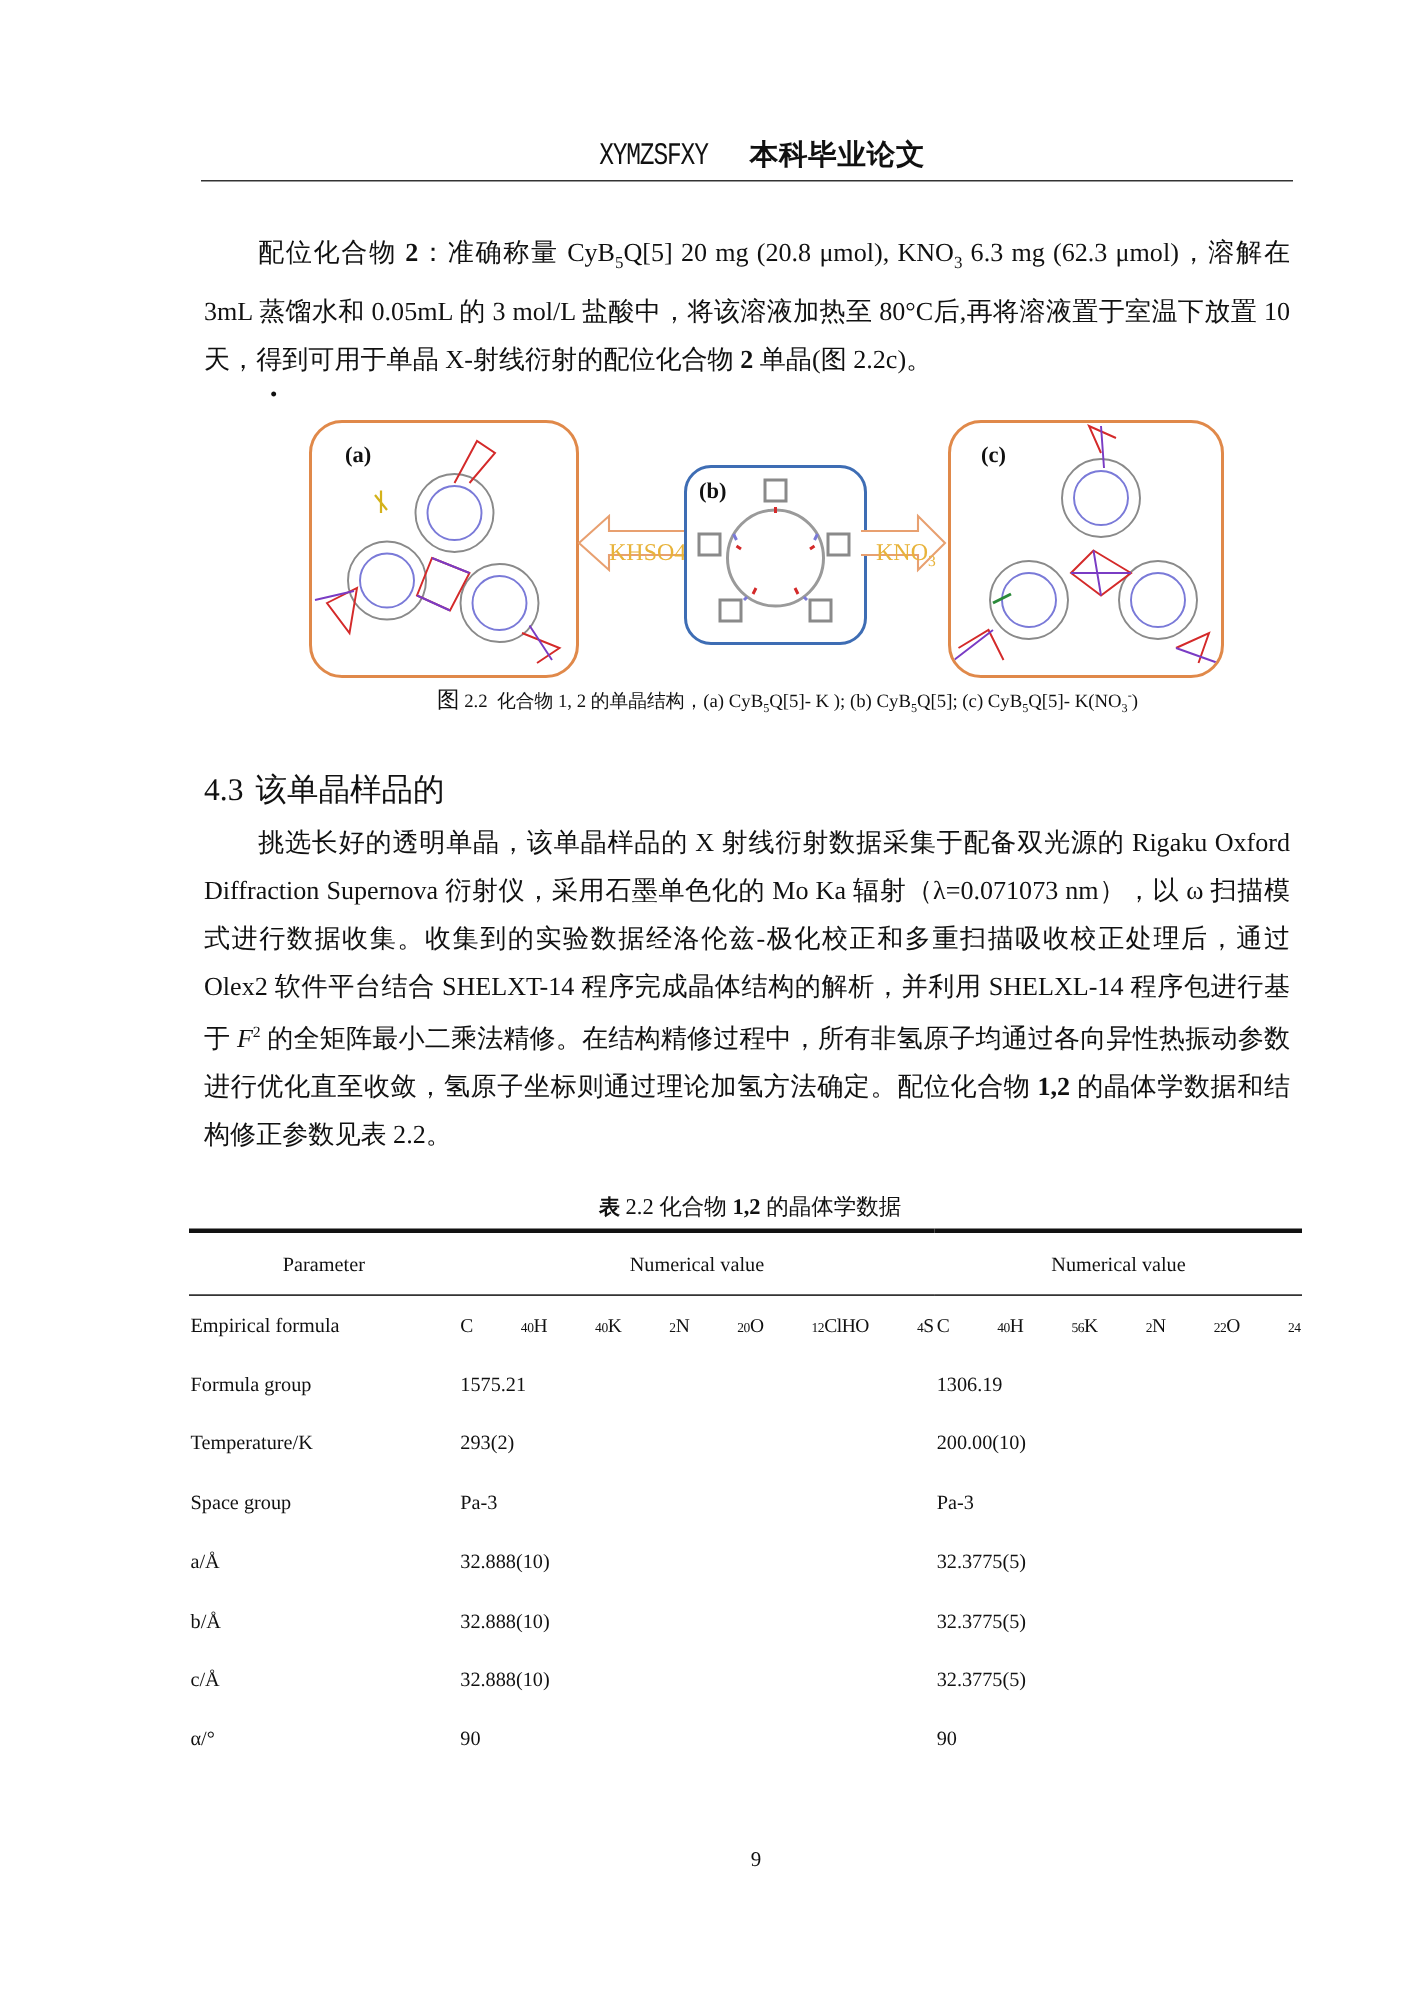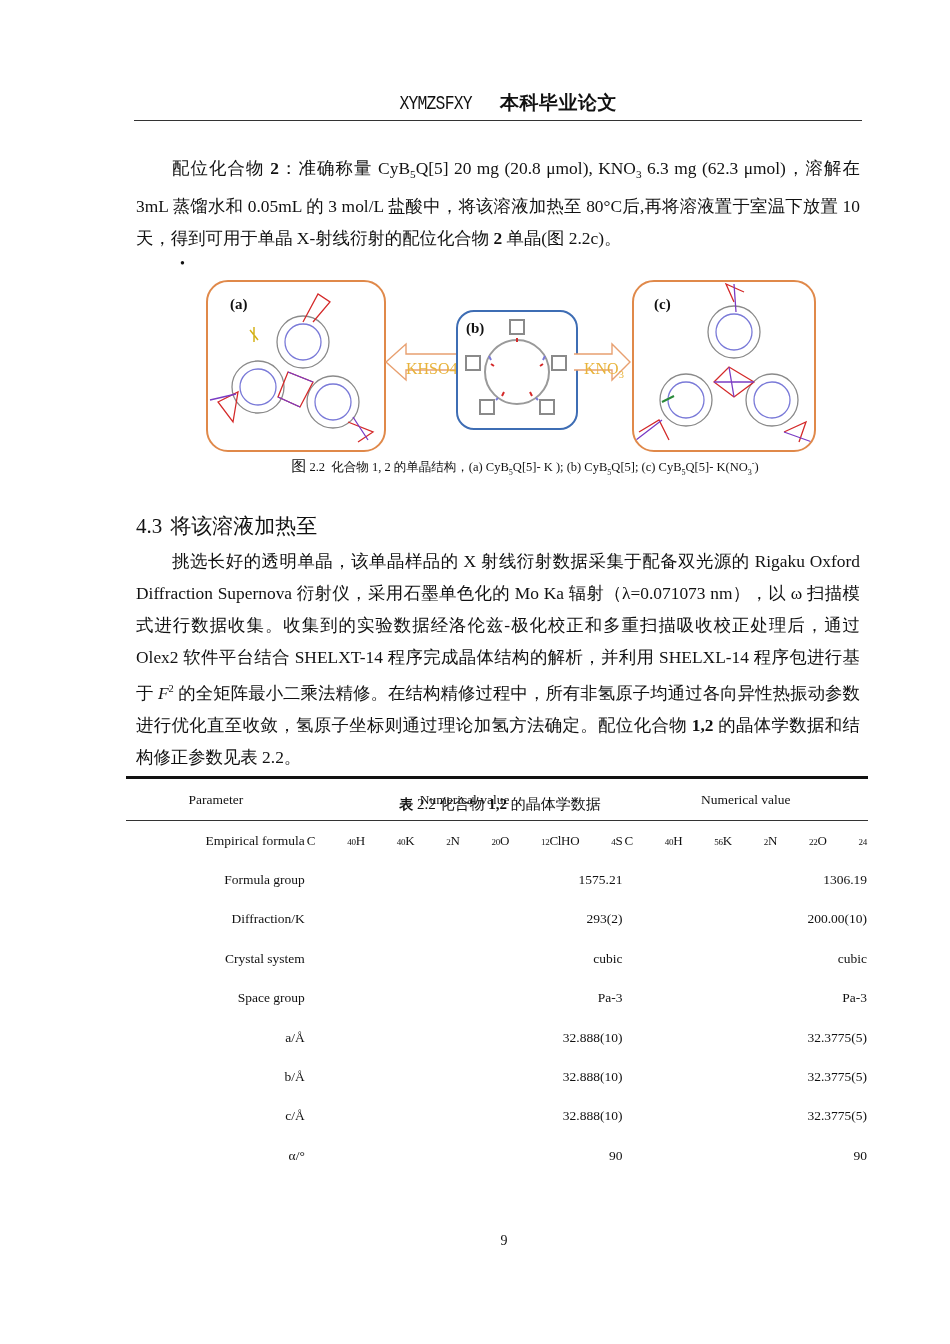--- a/index.html
+++ b/index.html
@@ -15,23 +15,23 @@
   .panel { position: absolute; border: 2.5px solid #e0894a; border-radius: 22px; background: #fff; overflow: hidden; }
   .panel-b { border-color: #3e6db4; border-radius: 18px; }
   .panel-label { position: absolute; font-weight: bold; font-size: 15px; font-family: "Liberation Serif", serif; }
   .arrow { position: absolute; }
   .arrow-text { position: absolute; font-size: 16px; color: #e8b33a; font-family: "Liberation Serif", serif; }
   .fig-caption { position: absolute; top: 457px; left: 0; width: 1050px; text-align: center; font-size: 12.5px; }
   .section-heading { position: absolute; top: 512px; left: 136px; font-size: 21px; font-family: "DejaVu Sans", sans-serif; }
   .section-heading .num { font-family: "Liberation Serif", serif; font-size: 21px; margin-right: 8px; }
   .table-caption { position: absolute; top: 795px; left: 0; width: 1000px; text-align: center; font-size: 15px; }
   .table-caption b { font-family: "Liberation Serif", serif; }
-  .data-table { position: absolute; top: 776px; left: 126px; width: 742px; border-collapse: collapse; font-size: 13.5px; }
+  .data-table { position: absolute; top: 819px; left: 126px; width: 742px; border-collapse: collapse; font-size: 13.5px; }
   .data-table th { font-weight: normal; height: 39px; border-top: 3px solid #111; border-bottom: 1.5px solid #333; }
-  .data-table td { height: 37.4px; text-align: right; }
+  .data-table td { height: 37.4px; text-align: left; }
   .data-table td:first-child, .data-table th:first-child { width: 248px; }
   .data-table td:nth-child(2), .data-table th:nth-child(2) { width: 248px; }
   .formula { font-size: 13px; letter-spacing: -0.3px; }
   .formula sub { font-size: 9px; vertical-align: baseline; position: relative; top: 0; margin-left: 32px; }
   .page-number { position: absolute; top: 1233px; left: 0; width: 1008px; text-align: center; font-size: 14px; }
   sub { font-size: 65%; }
 </style>
 </head>
 <body>
 
@@ -123,21 +123,21 @@
   </div>
 </div>
 
 <div class="fig-caption">
   <span style="font-size:15px;">图</span>
   <span>2.2</span>&nbsp;
   <span>化合物 1, 2 的单晶结构，(a) CyB</span><sub>5</sub><span>Q[5]- K ); (b) CyB</span><sub>5</sub><span>Q[5]; (c) CyB</span><sub>5</sub><span>Q[5]- K(NO</span><sub>3</sub><sup style="font-size:65%;">-</sup><span>)</span>
 </div>
 
 <div class="section-heading">
-  <span class="num">4.3</span><span>将该溶液加热至</span>
+  <span class="num">4.3</span><span>该单晶样品的</span>
 </div>
 
 <div class="para indent" style="top:545px;">
   <span>挑选长好的透明单晶，该单晶样品的 X 射线衍射数据采集于配备双光源的 Rigaku Oxford Diffraction Supernova 衍射仪，采用石墨单色化的 Mo Ka 辐射（λ=0.071073 nm），以 ω 扫描模式进行数据收集。收集到的实验数据经洛伦兹-极化校正和多重扫描吸收校正处理后，通过 Olex2 软件平台结合 SHELXT-14 程序完成晶体结构的解析，并利用 SHELXL-14 程序包进行基于 </span><i>F</i><sup style="font-size:60%;">2</sup><span> 的全矩阵最小二乘法精修。在结构精修过程中，所有非氢原子均通过各向异性热振动参数进行优化直至收敛，氢原子坐标则通过理论加氢方法确定。配位化合物 </span><b>1,2</b><span> 的晶体学数据和结构修正参数见表 2.2。</span>
 </div>
 
 <div class="table-caption">
   <b style="font-family:'DejaVu Sans',sans-serif;font-size:14px;">表</b>
   <span>2.2</span><span> 化合物 </span><b>1,2</b><span> 的晶体学数据</span>
 </div>
@@ -155,28 +155,23 @@
       <td>Empirical formula</td>
       <td class="formula">C<sub>40</sub>H<sub>40</sub>K<sub>2</sub>N<sub>20</sub>O<sub>12</sub>ClHO<sub>4</sub>S</td>
       <td class="formula">C<sub>40</sub>H<sub>56</sub>K<sub>2</sub>N<sub>22</sub>O<sub>24</sub></td>
     </tr>
     <tr>
       <td>Formula group</td>
       <td>1575.21</td>
       <td>1306.19</td>
     </tr>
     <tr>
-      <td>Diffraction/K</td>
+      <td>Temperature/K</td>
       <td>293(2)</td>
       <td>200.00(10)</td>
-    </tr>
-    <tr>
-      <td>Crystal system</td>
-      <td>cubic</td>
-      <td>cubic</td>
     </tr>
     <tr>
       <td>Space group</td>
       <td>Pa-3</td>
       <td>Pa-3</td>
     </tr>
     <tr>
       <td>a/Å</td>
       <td>32.888(10)</td>
       <td>32.3775(5)</td>

